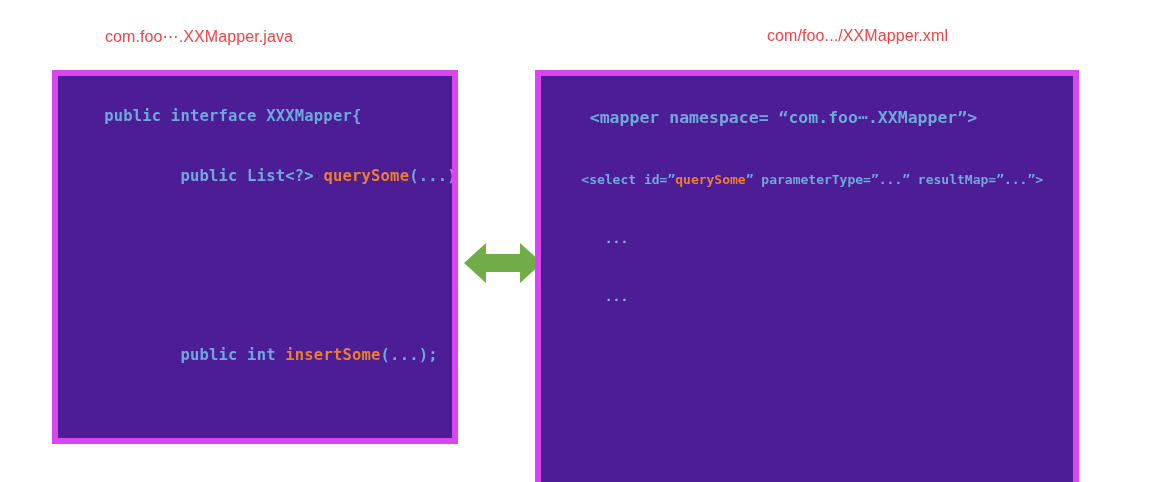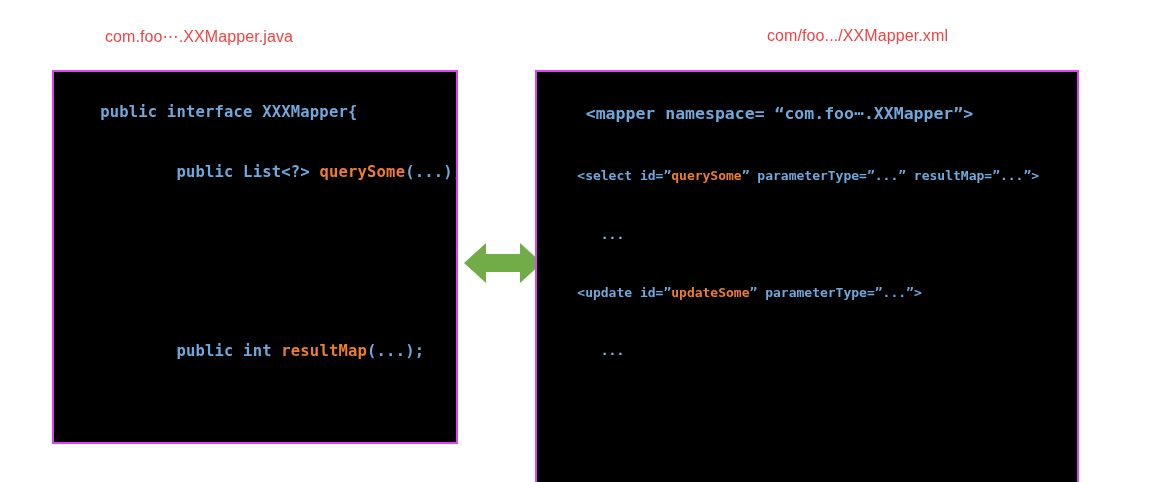--- a/index.html
+++ b/index.html
@@ -22,22 +22,22 @@
     color: #ef4444;
     white-space: nowrap;
     letter-spacing: 0.1px;
   }
   #caption-java { left: 105px; top: 27px; }
   #caption-xml  { left: 737px; top: 27px; margin-left: 30px; }
 
   .code-box {
     position: absolute;
     box-sizing: border-box;
-    background: #000000;
-    border: 2px solid #d946ef;
+    background: #4c1d95;
+    border: 6px solid #d946ef;
     overflow: hidden;
   }
   #java-box {
     left: 52px;
     top: 70px;
     width: 406px;
     height: 374px;
     padding: 10px 0 0 8px;
   }
   #xml-box {
@@ -104,21 +104,21 @@
     <span class="blue">        public List&lt;?&gt; </span><span class="orange">querySome</span><span class="blue">(...);</span>
   </div>
 
   <div class="spacer-lg"></div>
 
 
   <div class="spacer-lg"></div>
   <div class="spacer-xs"></div>
 
   <div class="code-line">
-    <span class="blue">        public int </span><span class="orange">resultMap</span><span class="blue">(...);</span>
+    <span class="blue">        public int </span><span class="orange">insertSome</span><span class="blue">(...);</span>
   </div>
 
   <div class="spacer-lg"></div>
 
 </div>
 
 <div id="sync-arrow">
   <svg width="78" height="44" viewBox="0 0 78 44" xmlns="http://www.w3.org/2000/svg">
     <polygon points="0,22 22,2 22,13 56,13 56,2 78,22 56,42 56,31 22,31 22,42" fill="#70AD47"></polygon>
   </svg>
@@ -132,23 +132,20 @@
 
   <div class="code-line">
     <span class="blue">&lt;select id=”</span><span class="orange">querySome</span><span class="blue">” parameterType=”...” resultMap=”...”&gt;</span>
   </div>
 
   <div class="code-line">
     <span class="dots">   ...</span>
   </div>
 
 
-  <div class="code-line">
-    <span class="blue">&lt;update id=”</span><span class="orange">updateSome</span><span class="blue">” parameterType=”...”&gt;</span>
-  </div>
 
   <div class="code-line">
     <span class="dots">   ...</span>
   </div>
 
   <div class="code-line">
     
   </div>
 
 </div>

